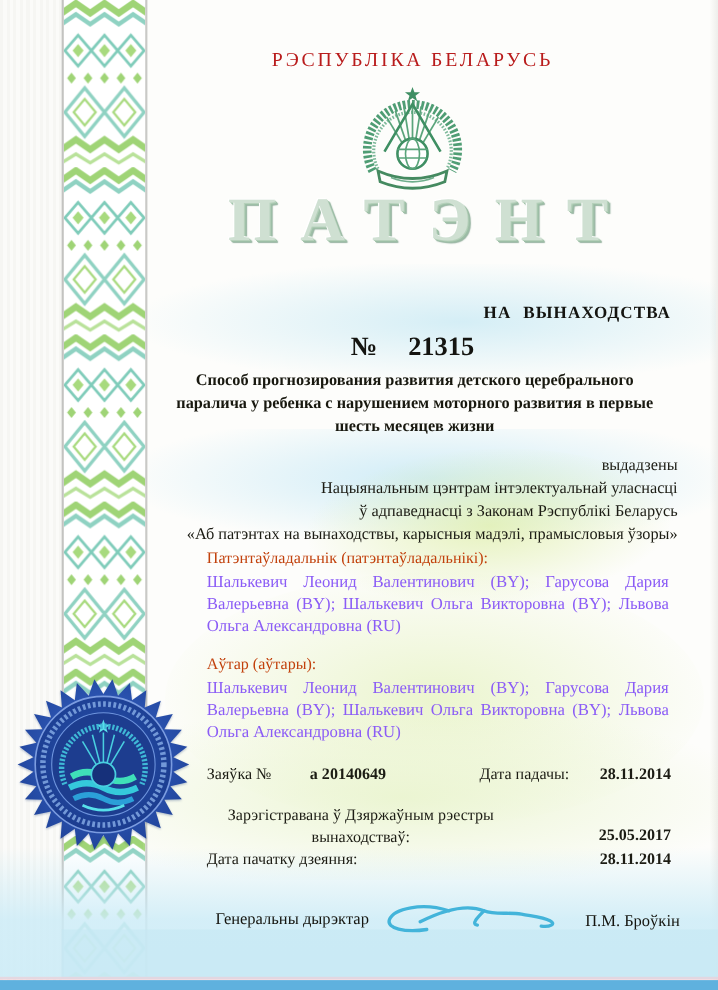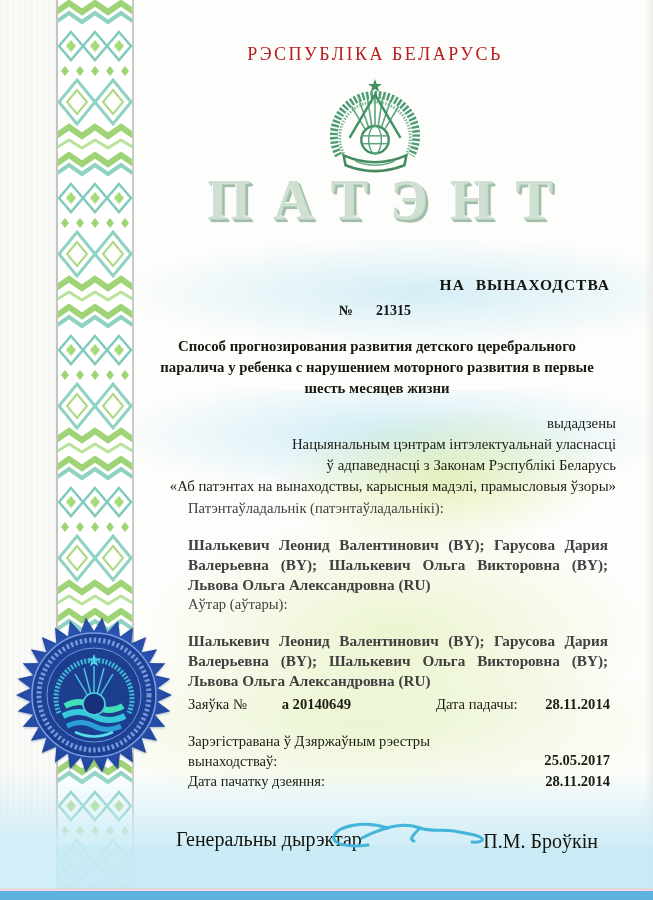--- a/index.html
+++ b/index.html
@@ -53,49 +53,49 @@
       1px 1px 0 #b5d0ba,
       2px 2px 0 #9dbfa6,
       3px 3px 1px rgba(70,120,90,.55);
   }
   .subtitle{
     position:absolute;top:276px;left:0;width:470px;text-align:right;
     font-size:15.5px;font-weight:bold;letter-spacing:1px;word-spacing:6px;color:#141410;
   }
   .patent-number{
     position:absolute;top:303px;left:0;width:470px;text-align:center;
-    font-size:14px;font-weight:bold;color:#141410;word-spacing:8px;
+    font-size:24px;font-weight:bold;color:#141410;word-spacing:8px;
   }
   .invention-title{
     position:absolute;top:336px;left:18px;width:438px;text-align:center;
     font-size:14.8px;font-weight:bold;line-height:1.42;color:#18180f;
   }
   .issued-block{
     position:absolute;top:413px;left:0;width:476px;text-align:right;
     font-size:14.8px;line-height:1.42;color:#1c1c14;
   }
   .body-col{position:absolute;left:48px;width:420px;}
-  .label-line{font-size:14.6px;color:#404040;}
+  .label-line{font-size:14.6px;color:#c2410c;}
   .names{
-    font-size:15.2px;font-weight:bold;line-height:1.33;color:#404040;
-    text-align:justify;margin-top:18px;
+    font-size:15.2px;font-weight:normal;line-height:1.33;color:#8b5cf6;
+    text-align:justify;margin-top:3px;
   }
   .holder-block{top:500px;}
   .author-block{top:596px;}
   .meta-row{position:absolute;left:48px;width:422px;font-size:14.6px;color:#1c1c14;}
   .meta-app{top:696px;}
   .meta-app .app-label{display:inline-block;width:72px;}
   .meta-app .app-value{display:inline-block;font-weight:bold;margin-left:18px;}
   .meta-app .filing-label{position:absolute;left:248px;top:0;}
   .meta-date{position:absolute;right:0;top:0;font-weight:bold;text-align:right;}
   .meta-reg{top:731px;}
-  .meta-reg .reg-label{display:block;width:280px;line-height:1.4;}
+  .meta-reg .reg-label{display:block;width:280px;line-height:1.4;text-align:center;}
   .meta-reg .meta-date{top:21px;}
   .meta-start{top:773px;}
-  .sig-row{position:absolute;top:828px;left:36px;width:422px;font-size:20px;}
+  .sig-row{position:absolute;top:828px;left:56px;width:422px;font-size:15px;}
   .sig-title{display:inline-block;}
   .sig-name{position:absolute;right:0;top:2px;}
   .sig-mark{position:absolute;left:148px;top:-14px;width:180px;height:48px;}
   
   .seal{position:absolute;left:13px;top:610px;width:162px;height:170px;filter:drop-shadow(0 1px 1px rgba(30,60,120,.35));}
 </style>
 </head>
 <body>
 
 <div class="scan-left"></div>

